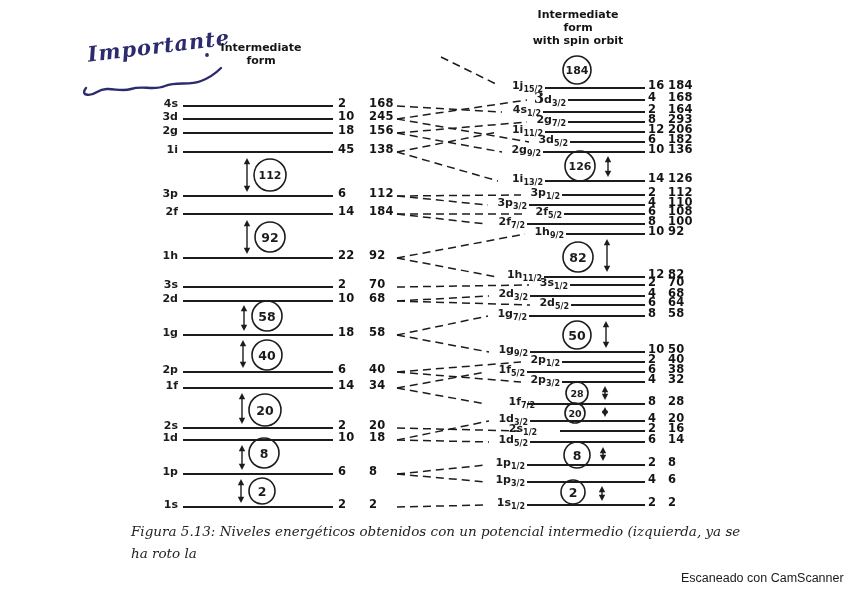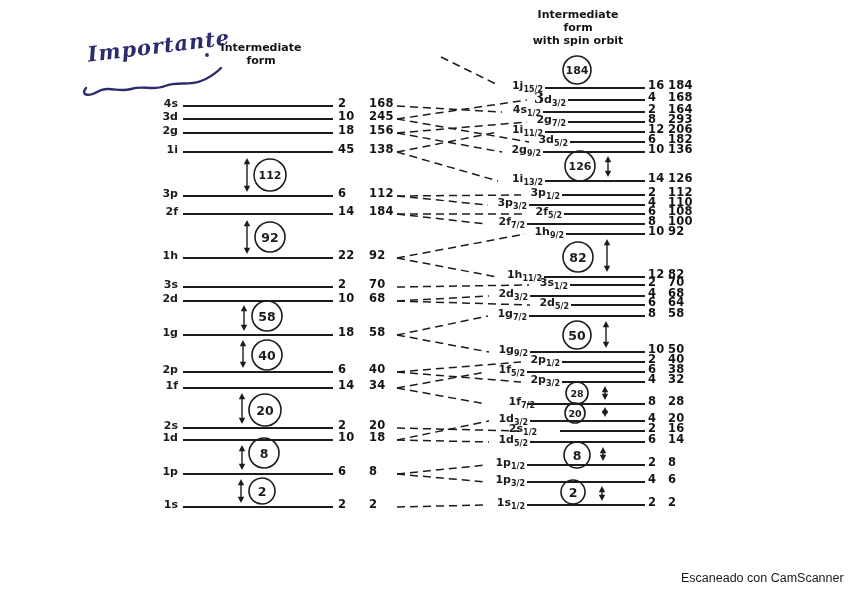--- a/index.html
+++ b/index.html
@@ -315,15 +315,16 @@
       <div class="num" style="left: 668px; top: 456px;">8</div>
       <div class="lab" style="left: 455px; top: 473px; width: 70px; text-align: right;">1p<span class="sub">3/2</span></div>
       <div class="num" style="left: 648px; top: 473px;">4</div>
       <div class="num" style="left: 668px; top: 473px;">6</div>
       <div class="lab" style="left: 455px; top: 496px; width: 70px; text-align: right;">1s<span class="sub">1/2</span></div>
       <div class="num" style="left: 648px; top: 496px;">2</div>
       <div class="num" style="left: 668px; top: 496px;">2</div>
     </div>
 
   <div id="caption">
+    <div>Figura 5.13: Niveles energéticos obtenidos con un potencial intermedio (izquierda, ya se ha roto la</div>
   </div>
   <div id="watermark">Escaneado con CamScanner</div>
 </div>
 
 </body></html>

